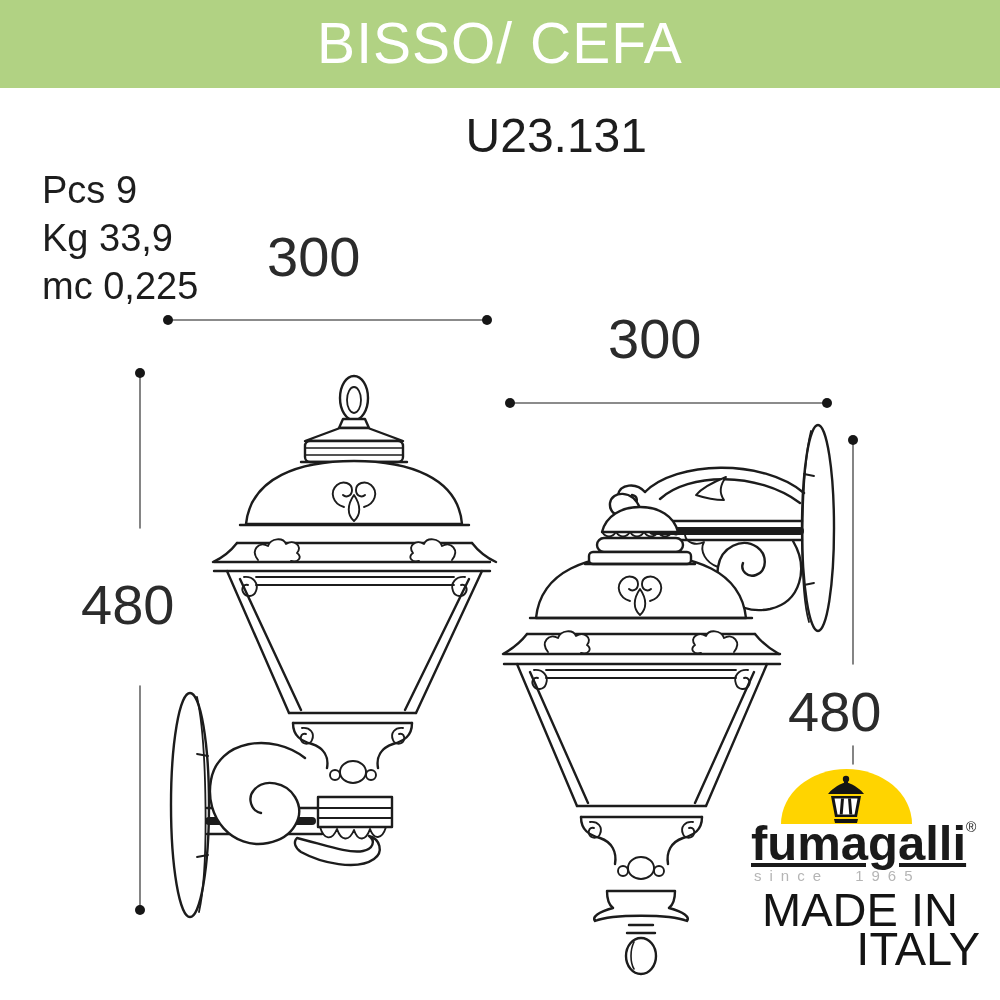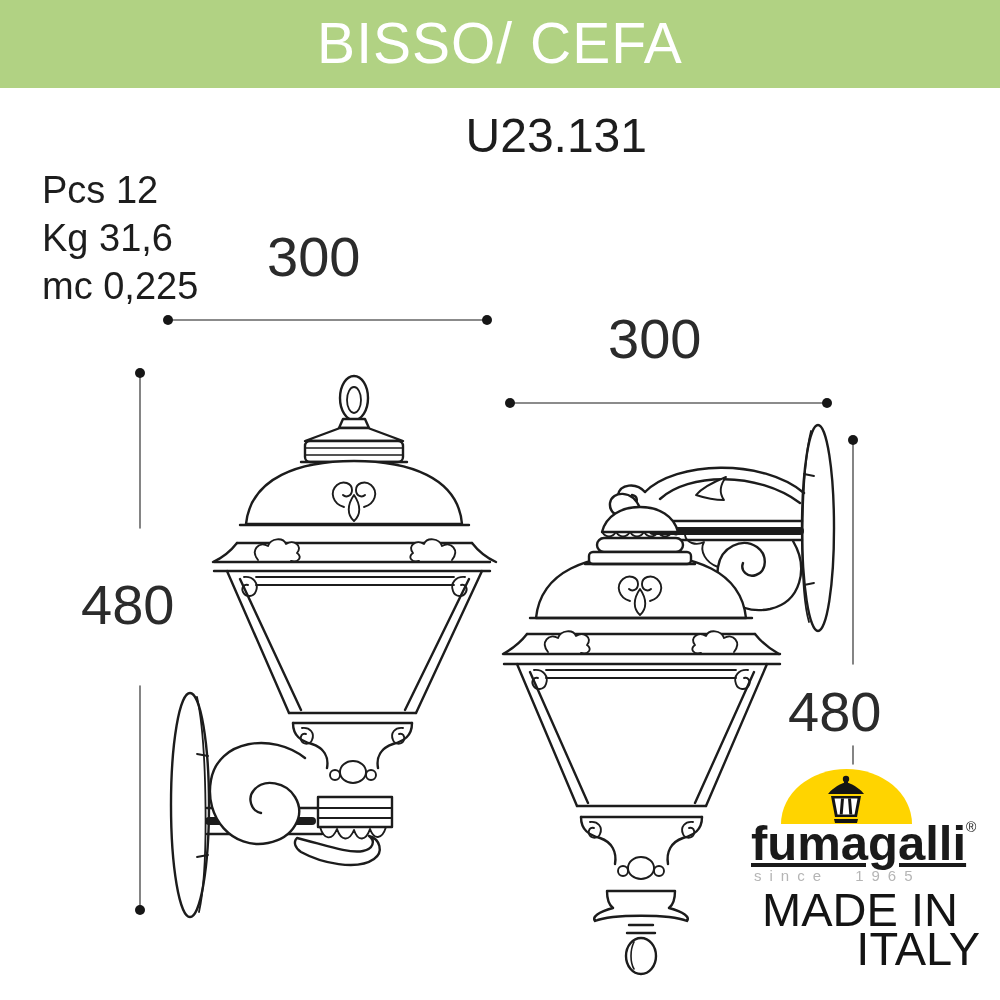--- a/index.html
+++ b/index.html
@@ -39,22 +39,22 @@
 
 <div class="page">
 
   <header class="banner">
     <h1>BISSO/ CEFA</h1>
   </header>
 
   <div class="code">U23.131</div>
 
   <div class="specs">
-    <div>Pcs 12</div>
-    <div>Kg 31,6</div>
+    <div>Pcs 9</div>
+    <div>Kg 33,9</div>
     <div>mc 0,225</div>
   </div>
 
   <div class="dim dim-wl">300</div>
   <div class="dim dim-wr">300</div>
   <div class="dim dim-hl">480</div>
   <div class="dim dim-hr">480</div>
 
   <svg class="art" viewBox="0 0 1000 1000" fill="none" stroke="#1c1c1c" stroke-width="2.4" stroke-linecap="round" stroke-linejoin="round">
 

